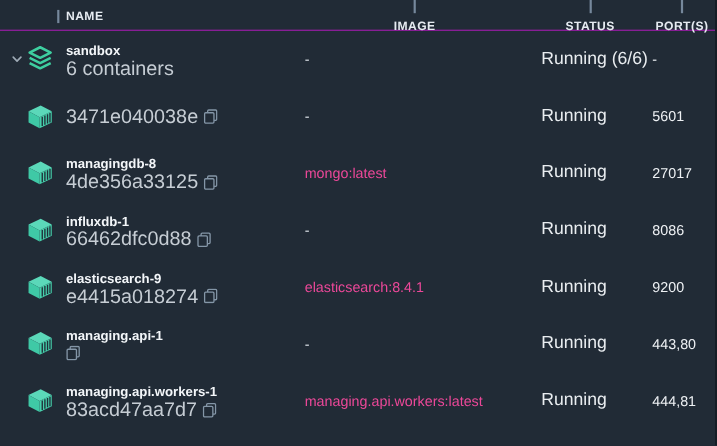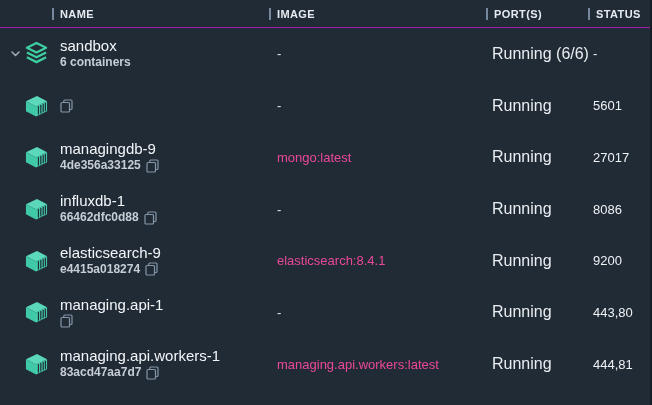--- a/index.html
+++ b/index.html
@@ -5,35 +5,35 @@
   html,body{margin:0;padding:0;background:#212b36;font-family:"Liberation Sans",sans-serif;}
   .app{position:relative;width:652px;height:405px;background:#212b36;overflow:hidden;}
   .app::after{content:"";position:absolute;top:0;right:0;width:2px;height:100%;background:#151d25;}
 
   
   .thead{height:28px;display:grid;grid-template-columns:268px 217px 102px 65px;
          border-bottom:1px solid #a21caf;box-sizing:border-box;}
   .th{display:flex;align-items:center;gap:6px;font-size:11px;font-weight:700;
       color:#e6ebf1;letter-spacing:.4px;}
   .th-name{padding-left:52px;}
-  .th-other{padding-left:1px;}
+  .th-other{padding-left:1px;flex-direction:column;}
   .colbar{width:2px;height:12px;background:#76889c;flex:none;}
 
   
   .tbody{height:362px;display:flex;flex-direction:column;}
   .row{flex:1;display:grid;grid-template-columns:268px 217px 102px 65px;align-items:center;}
   .cell{display:flex;align-items:center;min-width:0;}
   .c-name{padding-left:7px;}
   .expander{width:16px;height:16px;display:flex;align-items:center;justify-content:center;flex:none;}
   .expander.hidden{visibility:hidden;}
   .row-icon{width:27px;height:27px;display:flex;align-items:center;justify-content:center;flex:none;}
   .name-block{margin-left:10px;display:flex;flex-direction:column;min-width:0;}
-  .row-name{font-size:15px;font-weight:400;color:#f3f6f9;line-height:16px;white-space:nowrap;}
+  .row-name{font-size:12px;font-weight:700;color:#f3f6f9;line-height:16px;white-space:nowrap;}
   .row-sub{display:flex;align-items:center;gap:5px;margin-top:1px;}
-  .row-sub-text{font-size:12px;color:#c6cdd4;line-height:15px;white-space:nowrap;font-weight:bold;}
+  .row-sub-text{font-size:18px;color:#c6cdd4;line-height:15px;white-space:nowrap;}
   .copy{display:flex;align-items:center;}
 
   .c-image{padding-left:9px;}
   .image-text{font-size:13px;color:#dde3e9;white-space:nowrap;}
   .image-text.link{color:#ec4899;}
   .c-status{padding-left:7px;}
   .status-text{font-size:16px;color:#e9edf0;white-space:nowrap;}
   .c-ports{padding-left:6px;}
   .ports-text{font-size:13px;color:#eef1f4;white-space:nowrap;}
 </style>
@@ -45,25 +45,25 @@
     <div class="th th-name">
       <span class="colbar"></span>
       <span>NAME</span>
     </div>
     <div class="th th-other">
       <span class="colbar"></span>
       <span>IMAGE</span>
     </div>
     <div class="th th-other">
       <span class="colbar"></span>
-      <span>PORT(S)</span>
+      <span>STATUS</span>
     </div>
     <div class="th th-other">
       <span class="colbar"></span>
-      <span>STATUS</span>
+      <span>PORT(S)</span>
     </div>
   </div>
   <div class="tbody">
   <div class="row">
     <div class="cell c-name">
       <span class="expander">
         <svg width="9" height="6" viewBox="0 0 9 6">
               <path d="M1 1l3.5 3.5L8 1" fill="none" stroke="#9fabb6" stroke-width="1.5" stroke-linecap="round" stroke-linejoin="round"></path>
             </svg>
       </span>
@@ -110,20 +110,21 @@
           <g stroke="#20303a" stroke-width="1.3">
             <line x1="15" y1="12.6" x2="15" y2="21.5"></line>
             <line x1="17.5" y1="11.4" x2="17.5" y2="20.3"></line>
             <line x1="20" y1="10.2" x2="20" y2="19.1"></line>
             <line x1="22.3" y1="9.1" x2="22.3" y2="18"></line>
           </g>
         </svg>
       </span>
       <span class="name-block">
         <span class="row-sub">
+          <span class="row-sub-text">3471e040038e</span>
           <span class="copy">
             <svg width="13" height="14" viewBox="0 0 13 14" fill="none" stroke="#8496a7" stroke-width="1.2">
               <rect x="1" y="3.5" width="8.5" height="9.5" rx="1"></rect>
               <path d="M3.8 3.5 V2 a1 1 0 0 1 1 -1 H11 a1 1 0 0 1 1 1 v7.5 a1 1 0 0 1 -1 1 H9.6"></path>
             </svg>
           </span>
         </span>
       </span>
     </div>
     <div class="cell c-image">
@@ -152,21 +153,21 @@
           <polygon points="12.5,13 24,7.5 24,18 12.5,23.5" fill="#46cfab"></polygon>
           <g stroke="#20303a" stroke-width="1.3">
             <line x1="15" y1="12.6" x2="15" y2="21.5"></line>
             <line x1="17.5" y1="11.4" x2="17.5" y2="20.3"></line>
             <line x1="20" y1="10.2" x2="20" y2="19.1"></line>
             <line x1="22.3" y1="9.1" x2="22.3" y2="18"></line>
           </g>
         </svg>
       </span>
       <span class="name-block">
-        <span class="row-name">managingdb-9</span>
+        <span class="row-name">managingdb-8</span>
         <span class="row-sub">
           <span class="row-sub-text">4de356a33125</span>
           <span class="copy">
             <svg width="13" height="14" viewBox="0 0 13 14" fill="none" stroke="#8496a7" stroke-width="1.2">
               <rect x="1" y="3.5" width="8.5" height="9.5" rx="1"></rect>
               <path d="M3.8 3.5 V2 a1 1 0 0 1 1 -1 H11 a1 1 0 0 1 1 1 v7.5 a1 1 0 0 1 -1 1 H9.6"></path>
             </svg>
           </span>
         </span>
       </span>

